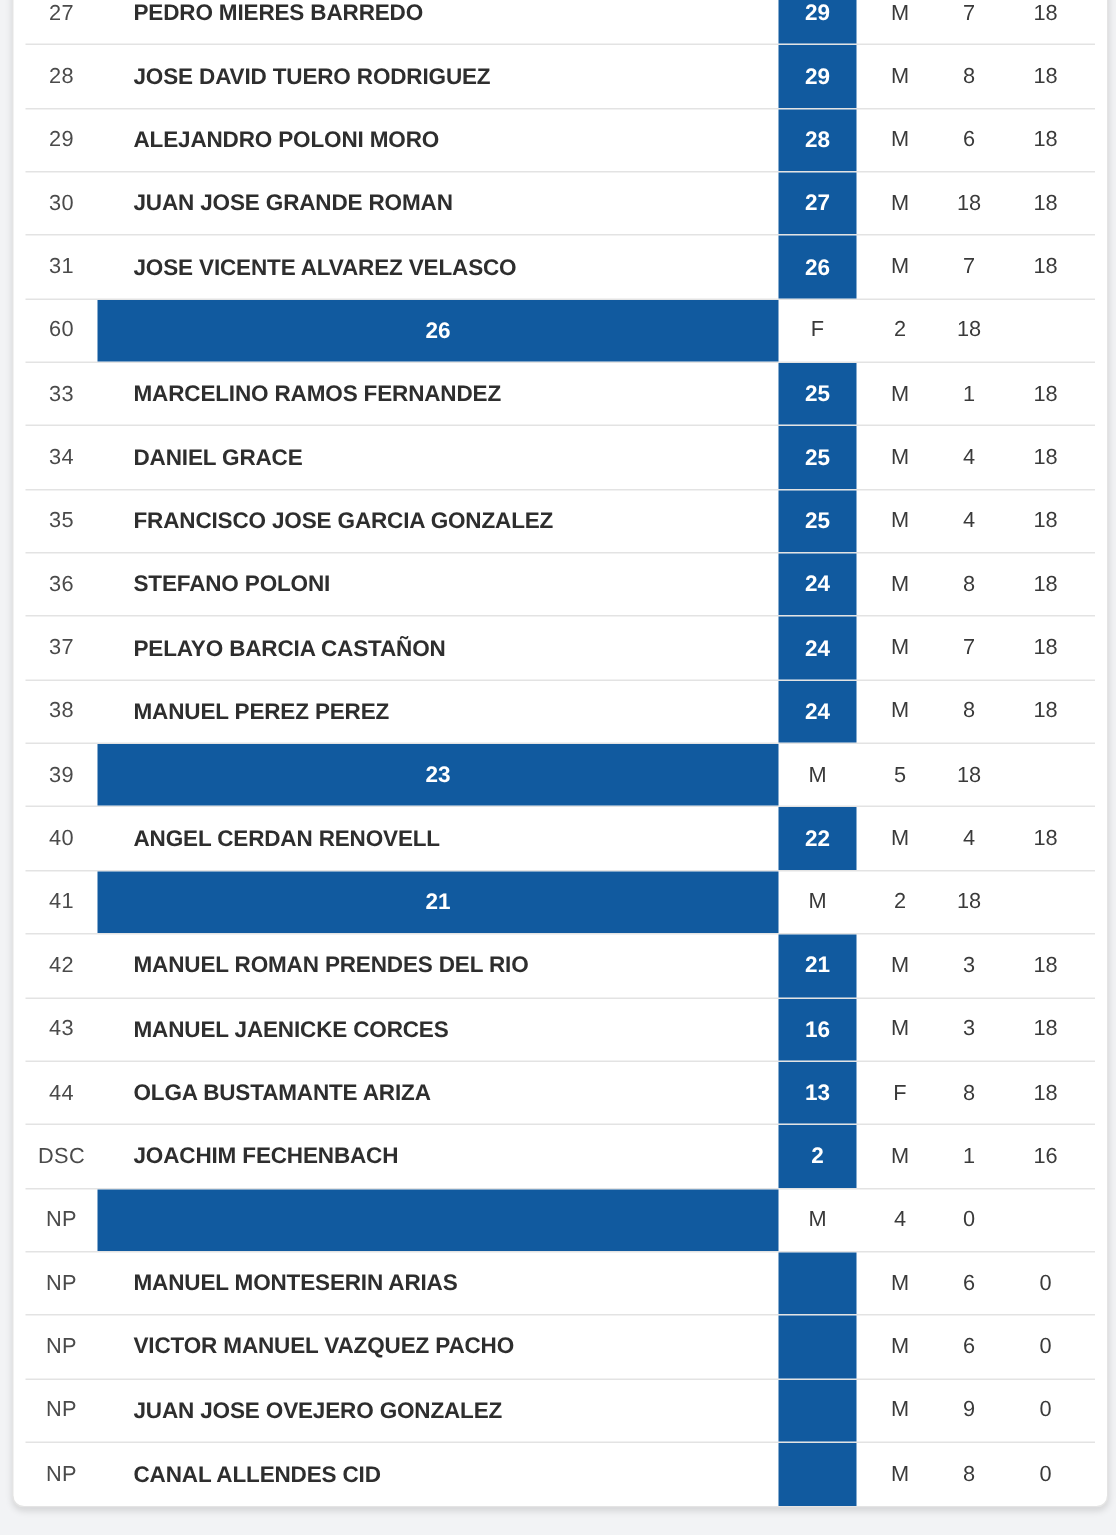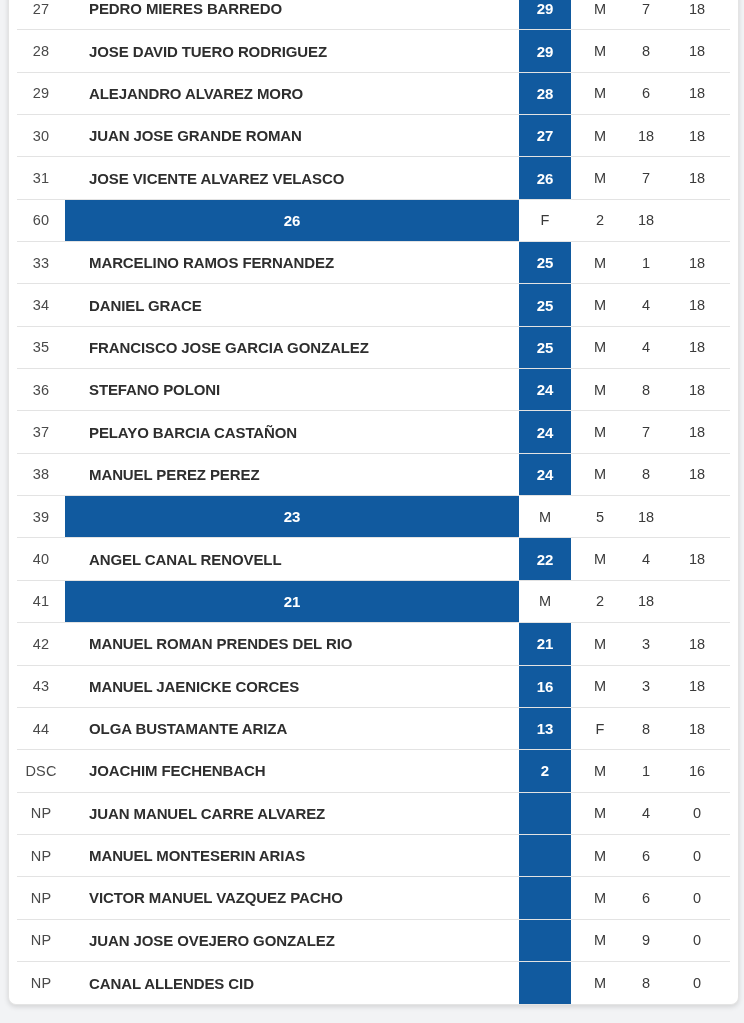--- a/index.html
+++ b/index.html
@@ -78,21 +78,21 @@
     <span class="cell cell-pos">28</span>
     <span class="cell cell-name">JOSE DAVID TUERO RODRIGUEZ</span>
     <span class="cell cell-points">29</span>
     <span class="cell cell-center">M</span>
     <span class="cell cell-center">8</span>
     <span class="cell cell-center">18</span>
   </div>
 
   <div class="row">
     <span class="cell cell-pos">29</span>
-    <span class="cell cell-name">ALEJANDRO ALVAREZ MORO</span>
+    <span class="cell cell-name">ALEJANDRO POLONI MORO</span>
     <span class="cell cell-points">28</span>
     <span class="cell cell-center">M</span>
     <span class="cell cell-center">6</span>
     <span class="cell cell-center">18</span>
   </div>
 
   <div class="row">
     <span class="cell cell-pos">30</span>
     <span class="cell cell-name">JUAN JOSE GRANDE ROMAN</span>
     <span class="cell cell-points">27</span>
@@ -175,21 +175,21 @@
   <div class="row">
     <span class="cell cell-pos">39</span>
     <span class="cell cell-points">23</span>
     <span class="cell cell-center">M</span>
     <span class="cell cell-center">5</span>
     <span class="cell cell-center">18</span>
   </div>
 
   <div class="row">
     <span class="cell cell-pos">40</span>
-    <span class="cell cell-name">ANGEL CANAL RENOVELL</span>
+    <span class="cell cell-name">ANGEL CERDAN RENOVELL</span>
     <span class="cell cell-points">22</span>
     <span class="cell cell-center">M</span>
     <span class="cell cell-center">4</span>
     <span class="cell cell-center">18</span>
   </div>
 
   <div class="row">
     <span class="cell cell-pos">41</span>
     <span class="cell cell-points">21</span>
     <span class="cell cell-center">M</span>
@@ -228,21 +228,20 @@
     <span class="cell cell-pos">DSC</span>
     <span class="cell cell-name">JOACHIM FECHENBACH</span>
     <span class="cell cell-points">2</span>
     <span class="cell cell-center">M</span>
     <span class="cell cell-center">1</span>
     <span class="cell cell-center">16</span>
   </div>
 
   <div class="row">
     <span class="cell cell-pos">NP</span>
-    <span class="cell cell-name">JUAN MANUEL CARRE ALVAREZ</span>
     <span class="cell cell-points"></span>
     <span class="cell cell-center">M</span>
     <span class="cell cell-center">4</span>
     <span class="cell cell-center">0</span>
   </div>
 
   <div class="row">
     <span class="cell cell-pos">NP</span>
     <span class="cell cell-name">MANUEL MONTESERIN ARIAS</span>
     <span class="cell cell-points"></span>

